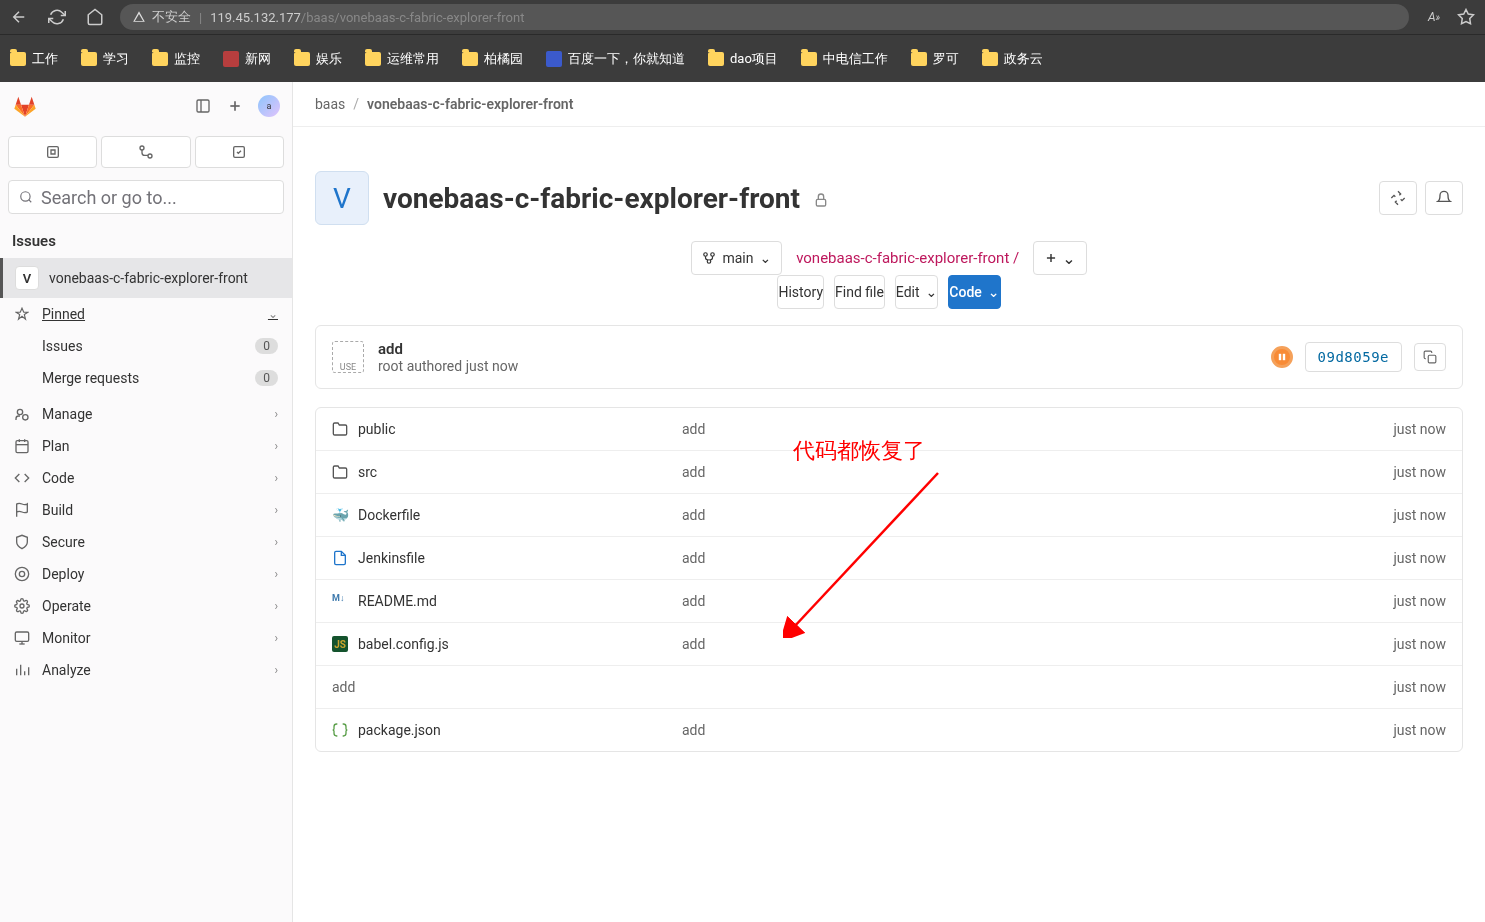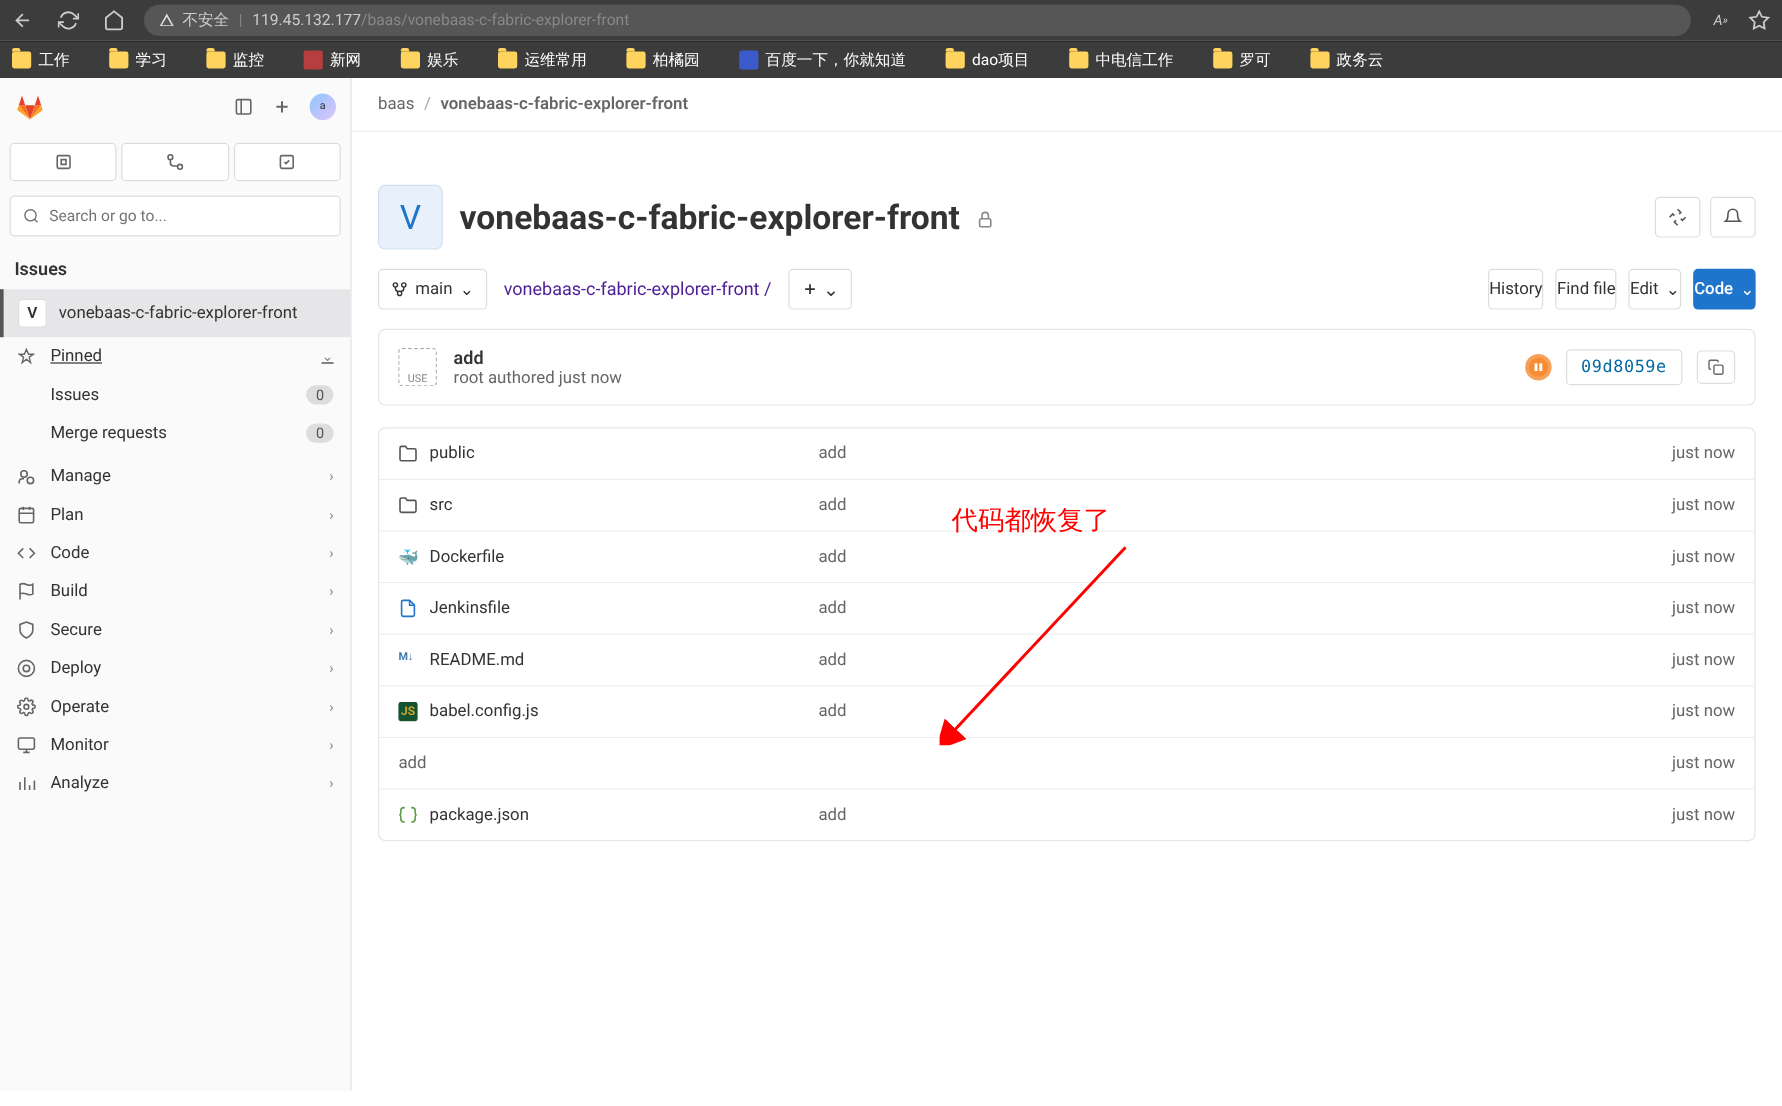--- a/index.html
+++ b/index.html
@@ -8,39 +8,39 @@
     
     .browser-bar { height: 34px; background: #3c3c3c; display: flex; align-items: center; padding: 0 10px; gap: 16px; }
     .browser-nav { display: flex; gap: 20px; align-items: center; }
     .browser-icon { width: 18px; height: 18px; color: #ccc; display: flex; align-items: center; justify-content: center; cursor: pointer; }
     .address-bar { flex: 1; background: #565656; border-radius: 16px; height: 26px; display: flex; align-items: center; padding: 0 12px; gap: 8px; color: #ccc; font-size: 13px; }
     .address-warn { display: flex; align-items: center; gap: 6px; }
     .address-url-path { color: #888; }
     .browser-right { display: flex; gap: 14px; align-items: center; }
     
     
-    .bookmarks-bar { height: 31px; background: #3c3c3c; border-top: 1px solid #2a2a2a; display: flex; align-items: center; padding: 0 10px; gap: 33px; }
+    .bookmarks-bar { height: 48px; background: #3c3c3c; border-top: 1px solid #2a2a2a; display: flex; align-items: center; padding: 0 10px; gap: 23px; }
     .bookmark-item { display: flex; align-items: center; gap: 6px; color: #fff; font-size: 13px; cursor: pointer; }
     .folder-icon { width: 16px; height: 14px; background: #ffd45e; border-radius: 2px; position: relative; }
     .folder-icon::before { content: ''; position: absolute; top: -3px; left: 0; width: 7px; height: 3px; background: #ffd45e; border-radius: 2px 2px 0 0; }
     .fav-icon { width: 16px; height: 16px; background: #b73e3e; border-radius: 2px; }
     .fav-icon-blue { width: 16px; height: 16px; background: #3b5acc; border-radius: 2px; }
     
     
     .app { display: flex; height: calc(100% - 78px); }
     .sidebar { width: 293px; background: #fbfafb; border-right: 1px solid #e5e5e5; display: flex; flex-direction: column; }
     .sidebar-header { height: 48px; display: flex; align-items: center; padding: 0 12px; justify-content: space-between; }
     .gitlab-logo { width: 26px; height: 24px; }
     .sidebar-header-icons { display: flex; gap: 14px; align-items: center; }
     .sidebar-header-icon { width: 18px; height: 18px; color: #666; cursor: pointer; display: flex; align-items: center; justify-content: center; }
     
     .sidebar-toolbar { padding: 6px 8px; display: flex; gap: 4px; }
     .sidebar-tool-btn { flex: 1; height: 32px; border: 1px solid #ddd; background: #fff; border-radius: 4px; display: flex; align-items: center; justify-content: center; cursor: pointer; }
     
-    .search-box { margin: 6px 8px; height: 34px; border: 1px solid #ddd; background: #fff; border-radius: 4px; display: flex; align-items: center; padding: 0 10px; gap: 8px; color: #737278; font-size: 13px; }
+    .search-box { margin: 6px 8px; height: 34px; border: 1px solid #ddd; background: #fff; border-radius: 4px; display: flex; align-items: center; padding: 0 10px; gap: 8px; color: #737278; font-size: 18px; }
     
     .sidebar-section-title { padding: 12px 12px 8px; font-size: 15px; font-weight: 600; color: #333; }
     
     .project-item { display: flex; align-items: center; padding: 8px 12px; gap: 10px; background: #e6e6e8; border-left: 3px solid #555; }
     .project-avatar { width: 24px; height: 24px; background: #fff; border: 1px solid #ddd; border-radius: 4px; display: flex; align-items: center; justify-content: center; font-weight: 600; color: #333; font-size: 13px; }
     .project-name { font-size: 14px; color: #333; line-height: 1.3; }
     
     .nav-section { padding: 4px 0; }
     .nav-item { display: flex; align-items: center; padding: 8px 14px; gap: 12px; font-size: 14px; color: #333; cursor: pointer; justify-content: space-between; }
     .nav-item-left { display: flex; align-items: center; gap: 12px; }
@@ -57,24 +57,24 @@
     .breadcrumbs .sep { color: #aaa; }
     
     .project-header { padding: 18px 22px 0; display: flex; align-items: center; justify-content: space-between; }
     .project-header-left { display: flex; align-items: center; gap: 14px; }
     .project-big-avatar { width: 54px; height: 54px; background: #e8f0fb; border: 1px solid #d0dff0; border-radius: 6px; display: flex; align-items: center; justify-content: center; font-size: 28px; font-weight: 400; color: #1f75cb; }
     .project-title { font-size: 28px; font-weight: 700; color: #333; }
     .lock-icon { color: #888; margin-left: 6px; }
     .header-btns { display: flex; gap: 8px; }
     .header-btn { height: 34px; width: 38px; border: 1px solid #ddd; background: #fff; border-radius: 4px; display: flex; align-items: center; justify-content: center; cursor: pointer; color: #555; }
     
-    .toolbar { padding: 16px 22px; display: flex; align-items: center; justify-content: space-between; }
+    .toolbar { padding: 16px 22px; display: flex; align-items: center; justify-content: space-between; flex-direction: column; }
     .toolbar-left { display: flex; align-items: center; gap: 14px; }
     .branch-btn { height: 34px; border: 1px solid #ddd; background: #fff; border-radius: 4px; padding: 0 10px; display: flex; align-items: center; gap: 6px; cursor: pointer; font-size: 14px; }
-    .path-text { font-size: 15px; color: #4c1d95; }
+    .path-text { font-size: 15px; color: #be185d; }
     .add-btn { height: 34px; border: 1px solid #ddd; background: #fff; border-radius: 4px; padding: 0 10px; display: flex; align-items: center; gap: 4px; cursor: pointer; }
     .toolbar-right { display: flex; gap: 10px; }
     .tool-btn { height: 34px; border: 1px solid #ddd; background: #fff; border-radius: 4px; padding: 0 0; display: flex; align-items: center; cursor: pointer; font-size: 14px; gap: 6px; }
     .code-btn { background: #1f75cb; color: #fff; border-color: #1f75cb; font-weight: 500; }
     
     .commit-bar { margin: 0 22px 18px; border: 1px solid #e5e5e5; border-radius: 6px; padding: 14px 16px; display: flex; align-items: center; justify-content: space-between; }
     .commit-left { display: flex; align-items: center; gap: 14px; }
     .commit-avatar { width: 32px; height: 32px; border: 1px dashed #aaa; border-radius: 3px; font-size: 9px; color: #888; display:flex; align-items:flex-end; justify-content:center; overflow:hidden; }
     .commit-msg { font-weight: 600; color: #333; font-size: 15px; }
     .commit-meta { color: #666; font-size: 14px; }

